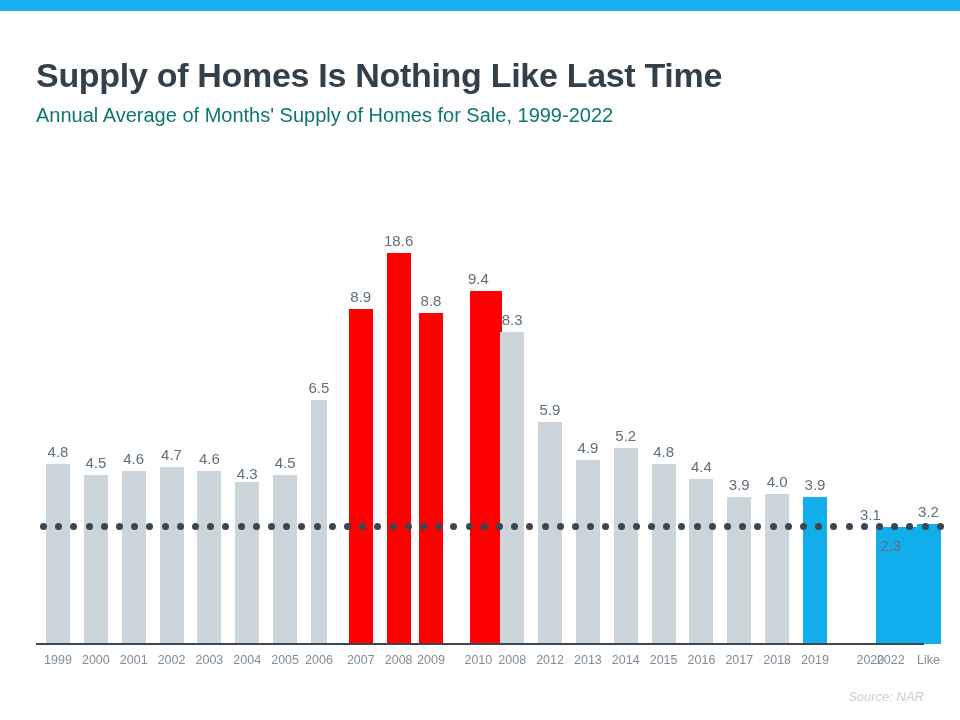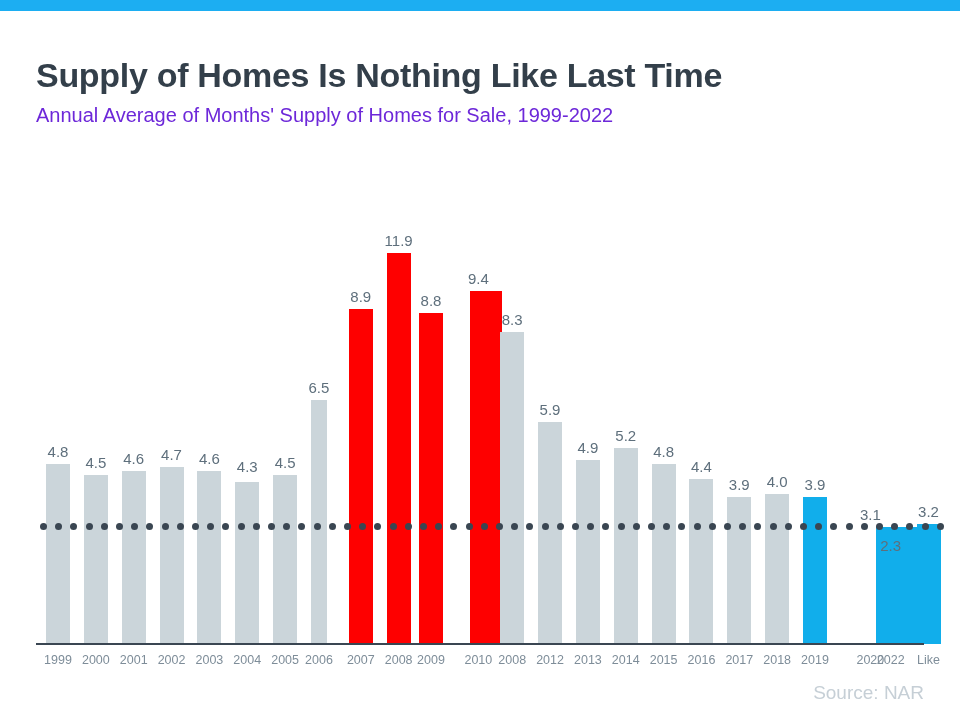--- a/index.html
+++ b/index.html
@@ -31,21 +31,21 @@
     letter-spacing: -0.3px;
     white-space: nowrap;
     margin-top: 12px;
   }
   #chart-subtitle {
     position: absolute;
     left: 36px;
     top: 104px;
     font-size: 20px;
     font-weight: normal;
-    color: #6d28d9;
+    color: #0f766e;
     white-space: nowrap;
   }
   #plot-area {
     position: absolute;
     left: 0;
     top: 0;
     width: 960px;
     height: 720px;
   }
   .bar-group {
@@ -101,23 +101,24 @@
     width: 7px;
     height: 7px;
     border-radius: 50%;
     background: #3A4652;
     top: 0;
   }
   #source-note {
     position: absolute;
     right: 36px;
     bottom: 16px;
-    font-size: 19px;
+    font-size: 13px;
     color: #C6CFD6;
     white-space: nowrap;
+    font-style: italic;
   }
 </style>
 </head>
 <body>
 
 <div id="top-accent-bar"></div>
 
 <div id="chart-title">Supply of Homes Is Nothing Like Last Time</div>
 <div id="chart-subtitle">Annual Average of Months' Supply of Homes for Sale, 1999-2022</div>
 
@@ -143,41 +144,41 @@
         <div class="bar-value" style="bottom: 180.72px;">4.7</div>
         <div class="bar-tick-label">2002</div>
       </div>
       <div class="bar-group" style="left: 197.4px; width: 24px; height: 172.96px;">
         <div class="bar grey" style="height: 172.96px;"></div>
         <div class="bar-value" style="bottom: 176.96px;">4.6</div>
         <div class="bar-tick-label">2003</div>
       </div>
       <div class="bar-group" style="left: 235.25px; width: 24px; height: 161.68px;">
         <div class="bar grey" style="height: 161.68px;"></div>
-        <div class="bar-value" style="bottom: 169px;">4.3</div>
+        <div class="bar-value" style="bottom: 162px;">4.3</div>
         <div class="bar-tick-label">2004</div>
       </div>
       <div class="bar-group" style="left: 273.1px; width: 24px; height: 169.2px;">
         <div class="bar grey" style="height: 169.2px;"></div>
         <div class="bar-value" style="bottom: 173.2px;">4.5</div>
         <div class="bar-tick-label">2005</div>
       </div>
       <div class="bar-group" style="left: 310.95px; width: 16px; height: 244.4px;">
         <div class="bar grey" style="height: 244.4px;"></div>
         <div class="bar-value" style="bottom: 248.4px;">6.5</div>
         <div class="bar-tick-label">2006</div>
       </div>
       <div class="bar-group" style="left: 348.8px; width: 24px; height: 334.64px;">
         <div class="bar red" style="height: 334.64px;"></div>
         <div class="bar-value" style="bottom: 338.64px;">8.9</div>
         <div class="bar-tick-label">2007</div>
       </div>
       <div class="bar-group" style="left: 386.65px; width: 24px; height: 391.04px;">
         <div class="bar red" style="height: 391.04px;"></div>
-        <div class="bar-value" style="bottom: 395.04px;">11.9</div>
+        <div class="bar-value" style="bottom: 395.04px;">18.6</div>
         <div class="bar-tick-label">2008</div>
       </div>
       <div class="bar-group" style="left: 419px; width: 24px; height: 411px;">
         <div class="bar red" style="height: 330.88px;"></div>
         <div class="bar-value" style="bottom: 334.88px;">8.8</div>
         <div class="bar-tick-label">2009</div>
       </div>
       <div class="bar-group" style="left: 462.35px; width: 24px; height: 353.44px; padding-left: 8px;">
         <div class="bar red" style="height: 353.44px;"></div>
         <div class="bar-value" style="bottom: 357.44px;">9.4</div>

